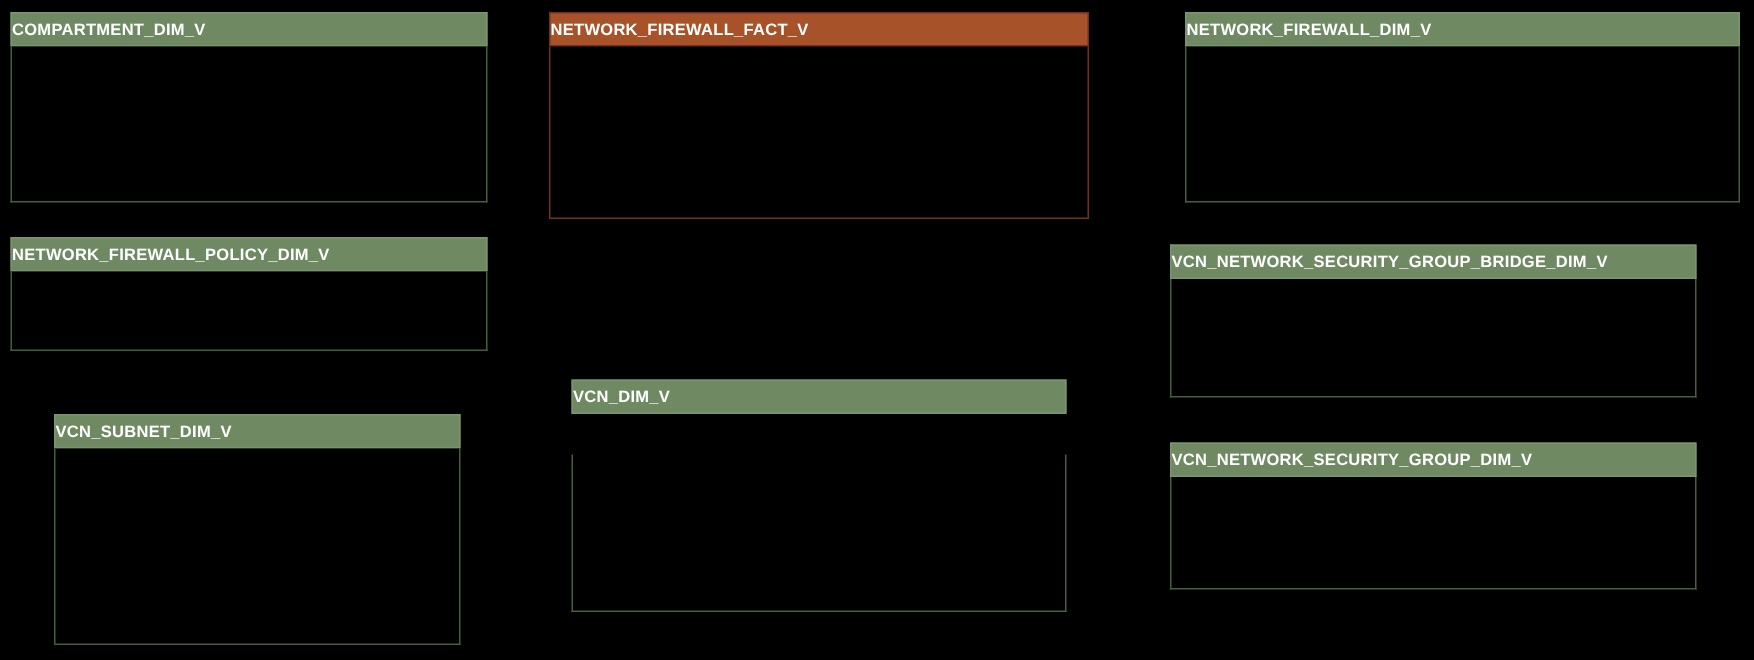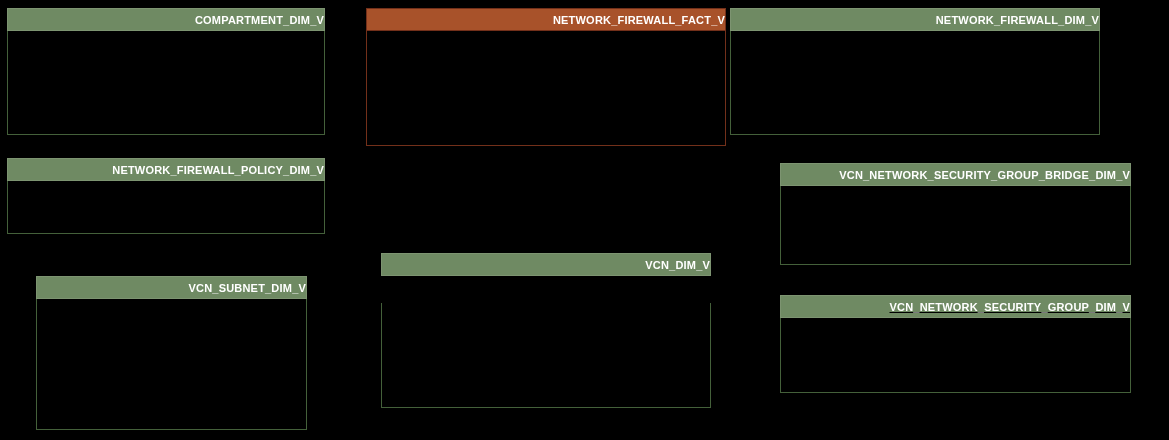--- a/index.html
+++ b/index.html
@@ -26,29 +26,28 @@
     position: absolute;
     display: flex;
     flex-direction: column;
     box-sizing: border-box;
   }
   .table-box .hdr {
     flex: 0 0 auto;
     height: 23px;
     display: flex;
     align-items: center;
-    justify-content: flex-end;
+    justify-content: flex-start;
     box-sizing: border-box;
     font-size: 11px;
     font-weight: bold;
     letter-spacing: 0.2px;
     color: var(--header-text-color, #ffffff);
     white-space: nowrap;
     overflow: hidden;
-    padding-left: 12px;
   }
   .table-box .bodyarea {
     flex: 1 1 auto;
     box-sizing: border-box;
     background: var(--table-body-bg, #000000);
   }
   .table-box.dimension .hdr {
     background: var(--dimension-header-bg, #6f8a63);
     border: 1px solid var(--dimension-header-border, #7d9471);
   }
@@ -74,21 +73,21 @@
       <span class="title">COMPARTMENT_DIM_V</span>
     </div>
     <div class="bodyarea"></div>
   </div>
     <div class="table-box fact" style="left: 366px; top: 8px; width: 360px; height: 138px;">
     <div class="hdr">
       <span class="title">NETWORK_FIREWALL_FACT_V</span>
     </div>
     <div class="bodyarea"></div>
   </div>
-    <div class="table-box dimension" style="left: 730px; top: 8px; width: 370px; height: 127px;">
+    <div class="table-box dimension" style="left: 790px; top: 8px; width: 370px; height: 127px;">
     <div class="hdr">
       <span class="title">NETWORK_FIREWALL_DIM_V</span>
     </div>
     <div class="bodyarea"></div>
   </div>
     <div class="table-box dimension" style="left: 780px; top: 163px; width: 351px; height: 102px;">
     <div class="hdr">
       <span class="title">VCN_NETWORK_SECURITY_GROUP_BRIDGE_DIM_V</span>
     </div>
     <div class="bodyarea"></div>
@@ -104,19 +103,19 @@
       <span class="title">VCN_DIM_V</span>
     </div>
     <div class="bodyarea"></div>
   </div>
     <div class="table-box dimension" style="left: 36px; top: 276px; width: 271px; height: 154px;">
     <div class="hdr">
       <span class="title">VCN_SUBNET_DIM_V</span>
     </div>
     <div class="bodyarea"></div>
   </div>
-    <div class="table-box dimension" style="left: 780px; top: 295px; width: 351px; height: 98px; text-decoration: underline;">
+    <div class="table-box dimension" style="left: 780px; top: 295px; width: 351px; height: 98px;">
     <div class="hdr">
       <span class="title">VCN_NETWORK_SECURITY_GROUP_DIM_V</span>
     </div>
     <div class="bodyarea"></div>
   </div>
   </div>
 
 </body></html>

